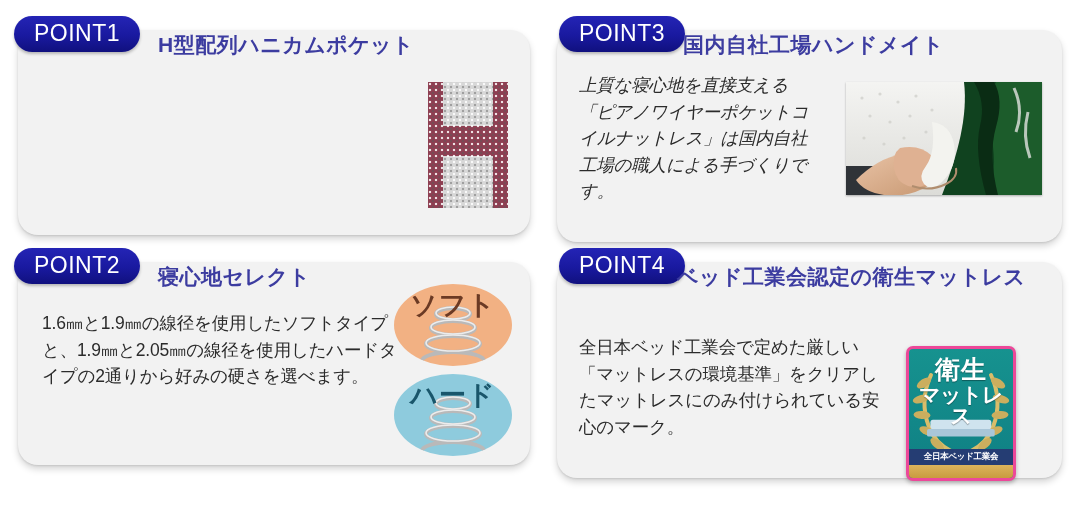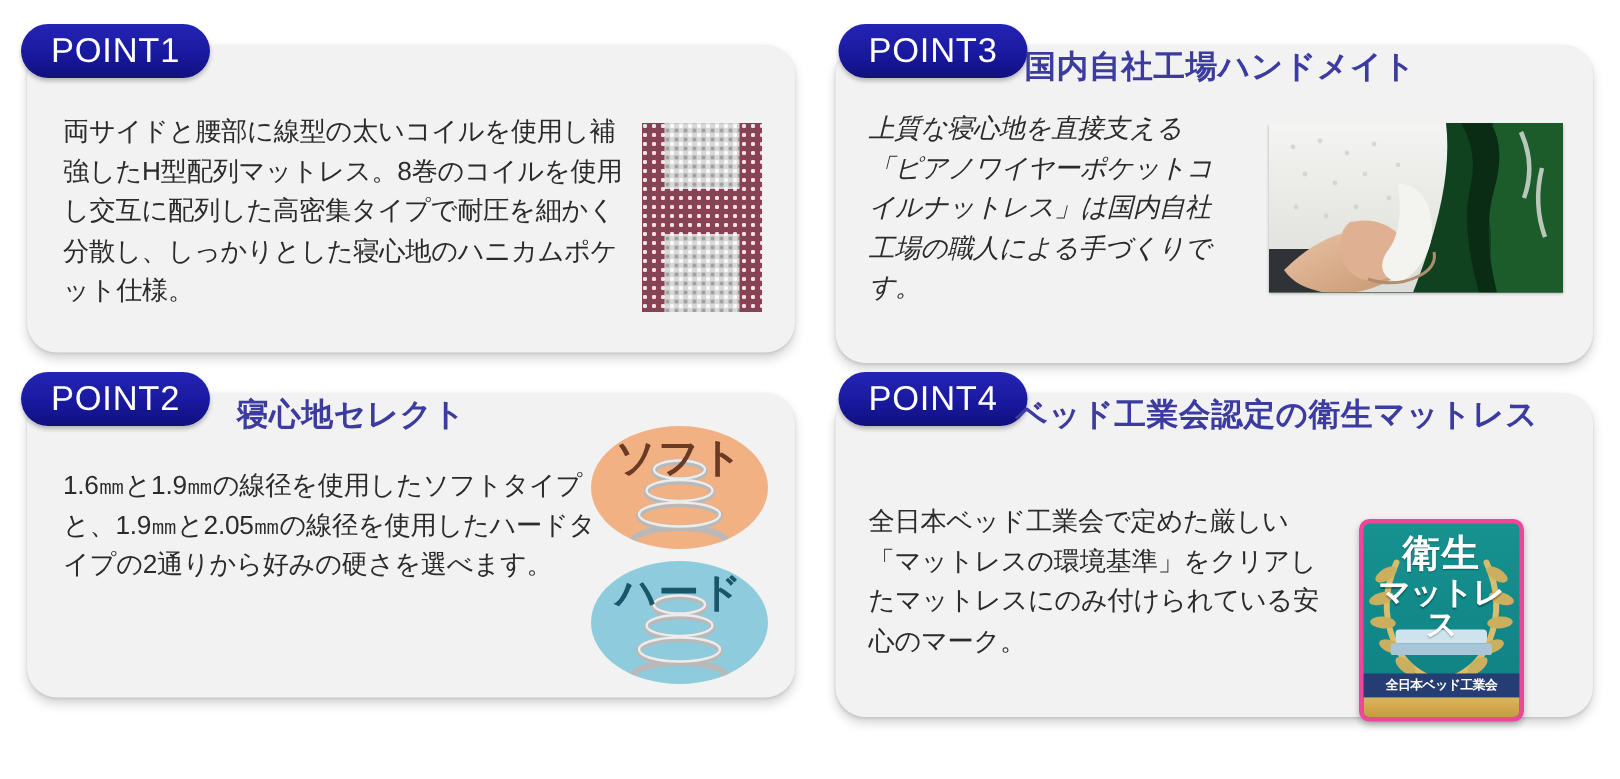--- a/index.html
+++ b/index.html
@@ -161,21 +161,21 @@
     position:absolute;left:18px;right:18px;bottom:38px;height:22px;
   }
 </style>
 </head>
 <body>
 
 <div class="board">
 
   <div class="card c1">
     <div class="pill">POINT1</div>
-    <div class="body-text">両サイドと腰部に線型の太いコイルを使用し補強したH型配列マットレス。8巻のコイルを使用し交互に配列した高密集タイプで耐圧を細かく分散し、しっかりとした寝心地のハニカムポケット仕様。</div>
+    <div class="heading">H型配列ハニカムポケット</div>
 
     <div class="honeycomb">
       <div class="hc-h hc-left"></div>
       <div class="hc-h hc-right"></div>
       <div class="hc-h hc-bar"></div>
       <div class="hc-dots"></div>
     </div>
   </div>
 
   <div class="card c2">

